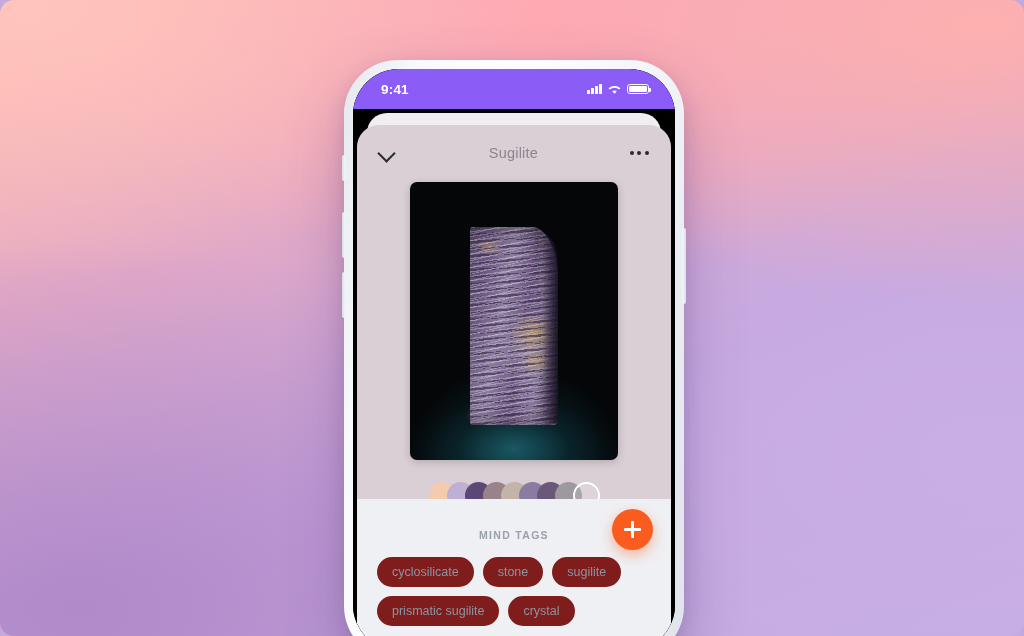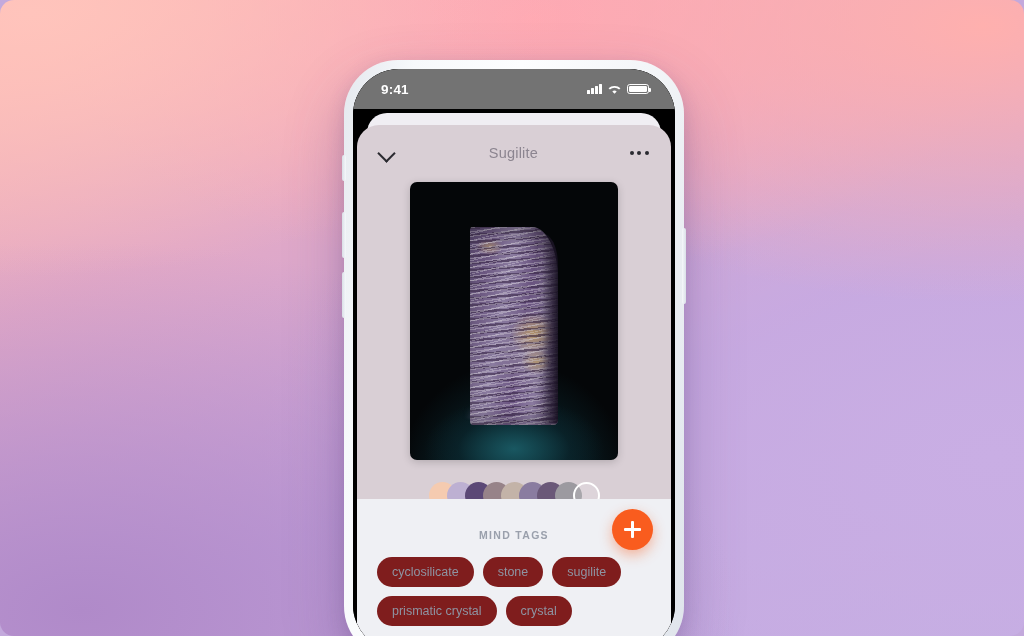--- a/index.html
+++ b/index.html
@@ -46,21 +46,21 @@
   #btn-voldn  { left:-2px; top:212px; width:4px; height:46px; }
   #btn-power  { right:-2px; top:168px; width:4px; height:76px;
                 background:linear-gradient(270deg,#DADFE7,#F6F8FB); }
 
   
   #screen { position:absolute; inset:0; background:#000; }
 
   
   #statusbar {
     position:absolute; left:0; right:0; top:0; height:40px;
-    background:#737373;
+    background:#8b5cf6;
     display:flex; align-items:center; justify-content:space-between;
     padding:0 26px 0 28px;
     z-index:6;
   }
   #clock { color:#fff; font-size:13.5px; font-weight:bold; letter-spacing:.2px; }
   #status-icons { display:flex; align-items:center; gap:5px; }
   .bars { display:flex; align-items:flex-end; gap:1.5px; height:10px; }
   .bars i { display:block; width:2.6px; background:#fff; border-radius:.6px; }
   .bars i:nth-child(1){height:4px;} .bars i:nth-child(2){height:6px;}
   .bars i:nth-child(3){height:8px;} .bars i:nth-child(4){height:10px;}
@@ -269,20 +269,20 @@
         </div>
 
         <div id="fab">
           <span id="fab-plus"></span>
         </div>
 
         <div id="tags">
           <span class="tag">cyclosilicate</span>
           <span class="tag">stone</span>
           <span class="tag">sugilite</span>
-          <span class="tag">prismatic crystal</span>
+          <span class="tag">prismatic sugilite</span>
           <span class="tag">crystal</span>
         </div>
       </div>
 
     </div>
   </div>
 </div>
 
 </body></html>

